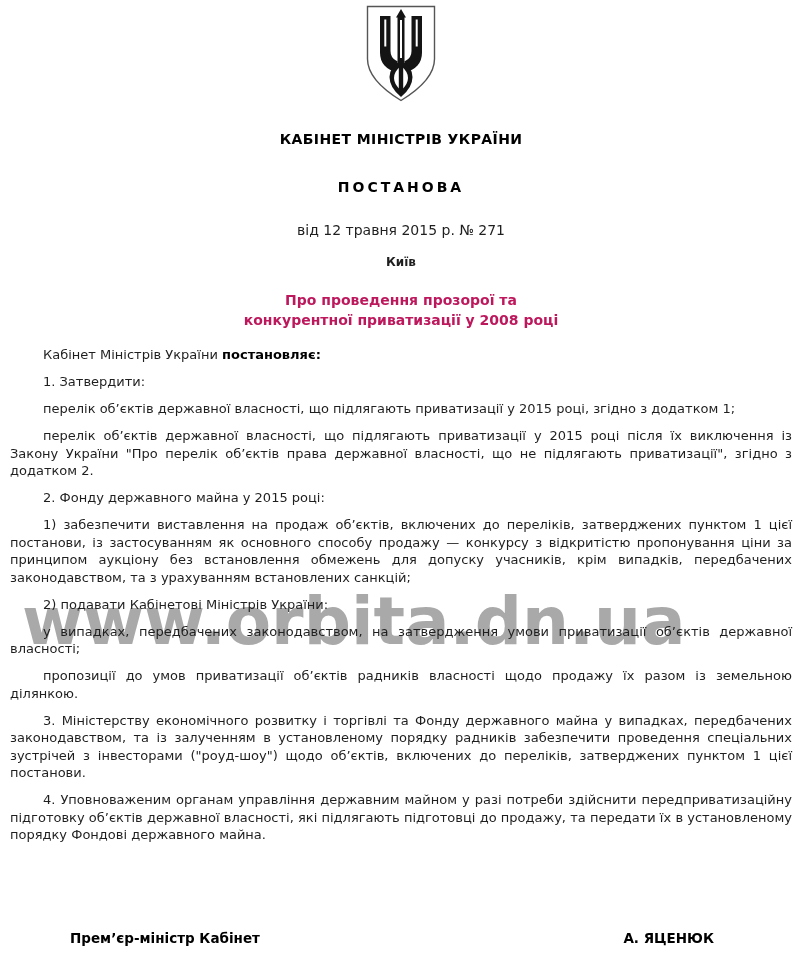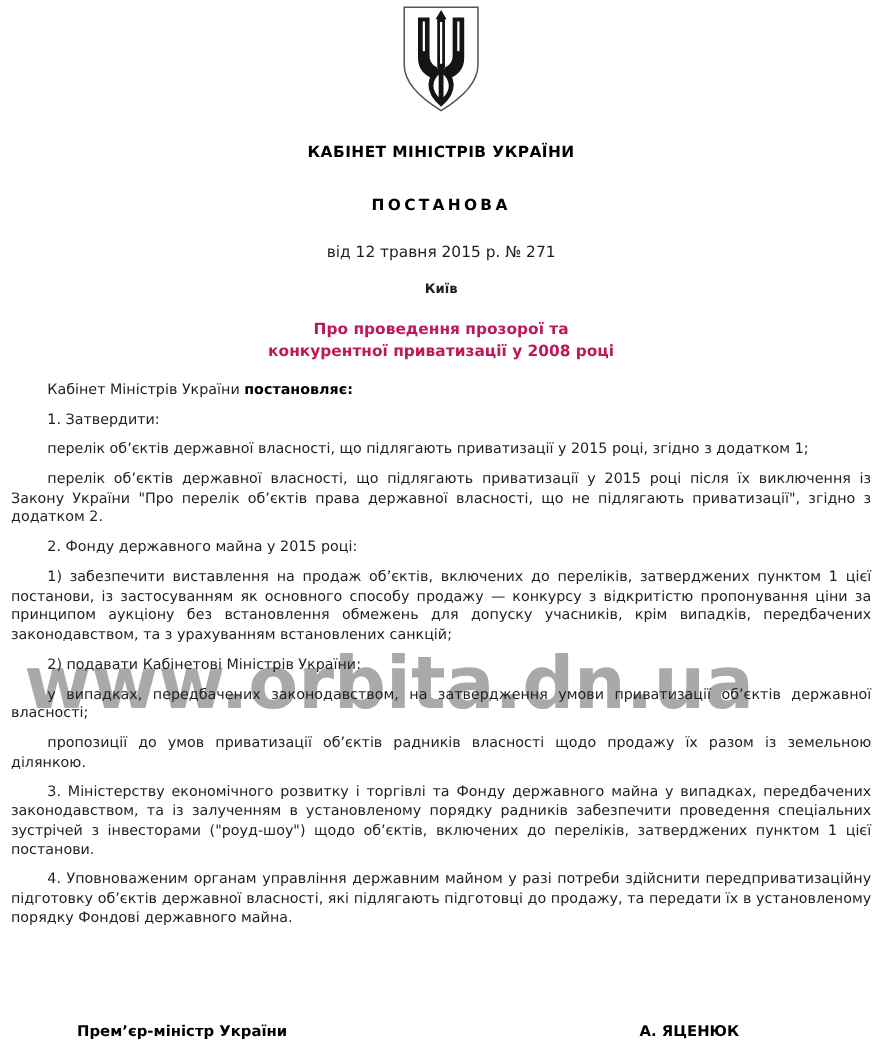--- a/index.html
+++ b/index.html
@@ -53,21 +53,21 @@
   .doc-body p b { color: #000; }
   .signature {
     display: flex;
     align-items: baseline;
     margin-top: 86px;
     padding-left: 60px;
     font-weight: bold;
     font-size: 13.5px;
     color: #000;
   }
-  .signature .sig-name { margin-left: auto; margin-right: 120px; }
+  .signature .sig-name { margin-left: auto; margin-right: 78px; }
 </style>
 </head>
 <body>
 
 <div class="page">
 
   <div class="watermark">www.orbita.dn.ua</div>
 
   <div class="content">
 
@@ -111,18 +111,18 @@
       <p>2. Фонду державного майна у 2015 році:</p>
       <p>1) забезпечити виставлення на продаж об’єктів, включених до переліків, затверджених пунктом 1 цієї постанови, із застосуванням як основного способу продажу — конкурсу з відкритістю пропонування ціни за принципом аукціону без встановлення обмежень для допуску учасників, крім випадків, передбачених законодавством, та з урахуванням встановлених санкцій;</p>
       <p>2) подавати Кабінетові Міністрів України:</p>
       <p>у випадках, передбачених законодавством, на затвердження умови приватизації об’єктів державної власності;</p>
       <p>пропозиції до умов приватизації об’єктів радників власності щодо продажу їх разом із земельною ділянкою.</p>
       <p>3. Міністерству економічного розвитку і торгівлі та Фонду державного майна у випадках, передбачених законодавством, та із залученням в установленому порядку радників забезпечити проведення спеціальних зустрічей з інвесторами ("роуд-шоу") щодо об’єктів, включених до переліків, затверджених пунктом 1 цієї постанови.</p>
       <p>4. Уповноваженим органам управління державним майном у разі потреби здійснити передприватизаційну підготовку об’єктів державної власності, які підлягають підготовці до продажу, та передати їх в установленому порядку Фондові державного майна.</p>
     </div>
 
     <div class="signature">
-      <span class="sig-position">Прем’єр-міністр України</span>
+      <span class="sig-position">Прем’єр-міністр Кабінет</span>
       <span class="sig-name">А. ЯЦЕНЮК</span>
     </div>
 
   </div>
 </div>
 
 </body></html>

